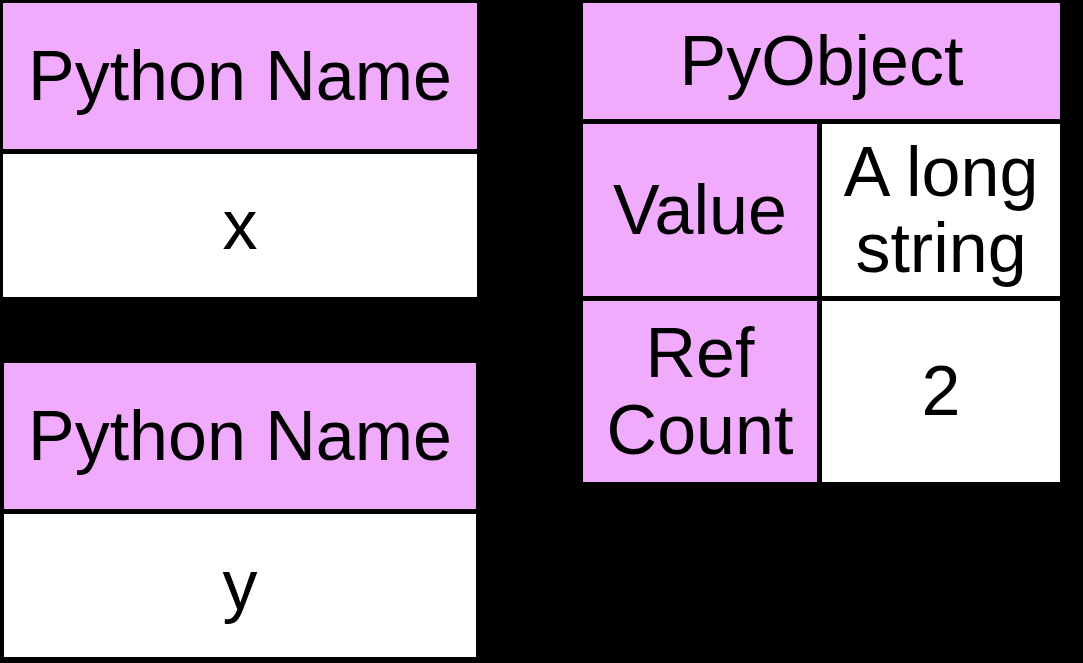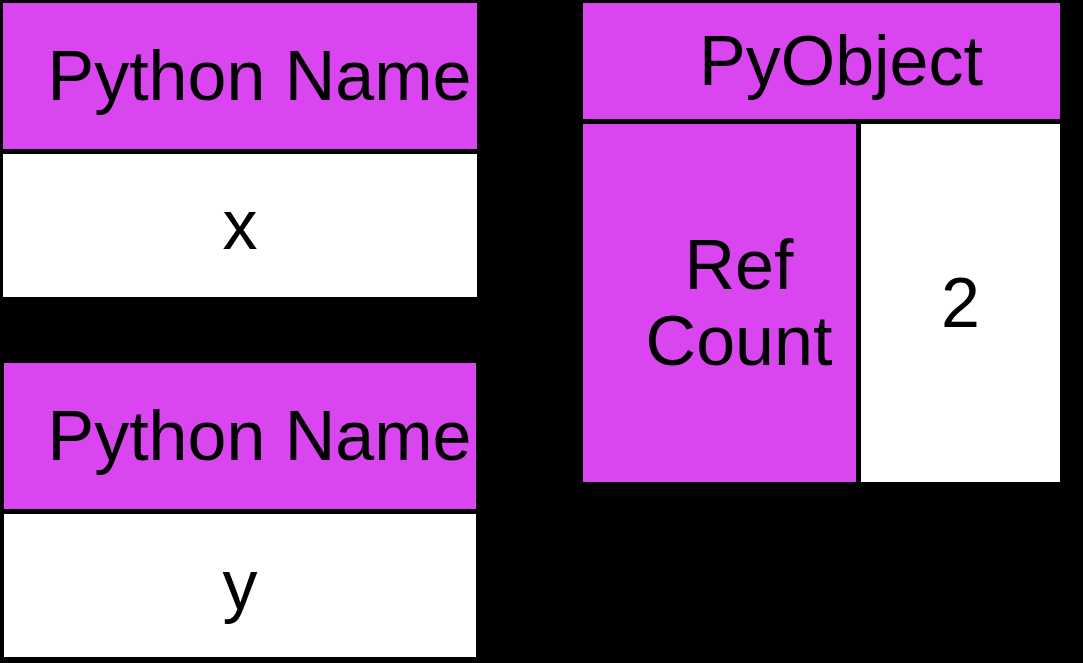--- a/index.html
+++ b/index.html
@@ -24,21 +24,21 @@
     box-sizing: border-box;
   }
   .cell {
     display: flex;
     align-items: center;
     justify-content: center;
     text-align: center;
     font-size: 70px;
     line-height: 1.09;
   }
-  .hdr { background: #d946ef; padding-left: 39px; }
+  .hdr { background: #f0abfc; }
   .val { background: #FFFFFF; }
 
   
   .box-x {
     left: 0; top: 0;
     width: 480px; height: 300px;
     padding: 3px; gap: 5px;
   }
   .box-x .hdr { flex: 0 0 146px; }
   .box-x .val { flex: 1; }
@@ -76,20 +76,24 @@
   </div>
 
   <div class="box box-y">
     <div class="cell hdr">Python Name</div>
     <div class="cell val">y</div>
   </div>
 
   <div class="box box-obj">
     <div class="cell hdr title">PyObject</div>
 
+    <div class="row row-value">
+      <div class="cell hdr lbl">Value</div>
+      <div class="cell val rv">A long string</div>
+    </div>
 
     <div class="row row-refcount">
       <div class="cell hdr lbl">Ref Count</div>
       <div class="cell val rv">2</div>
     </div>
   </div>
 
 </div>
 
 </body></html>

